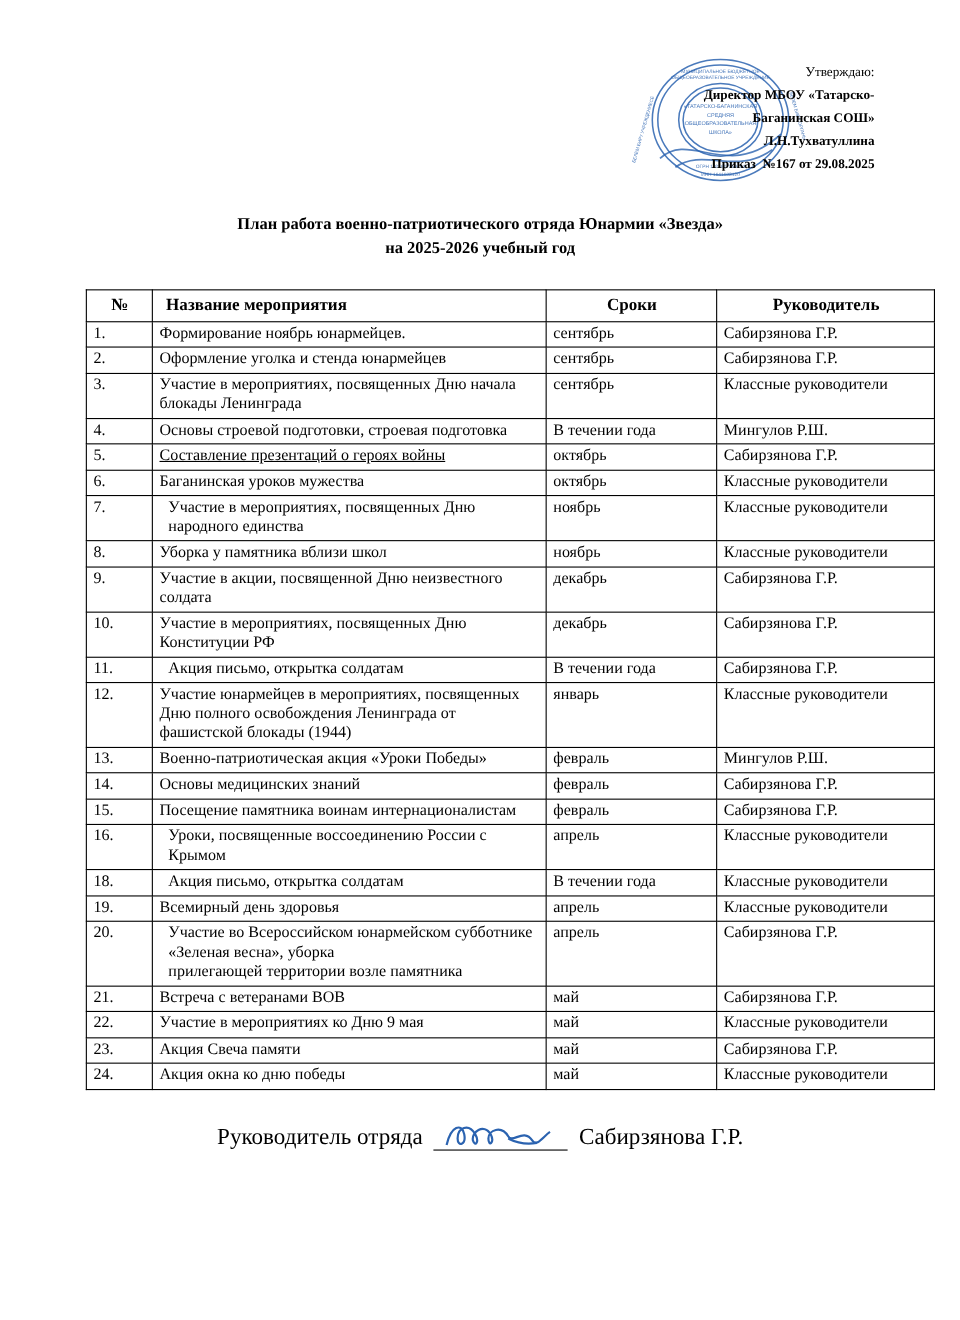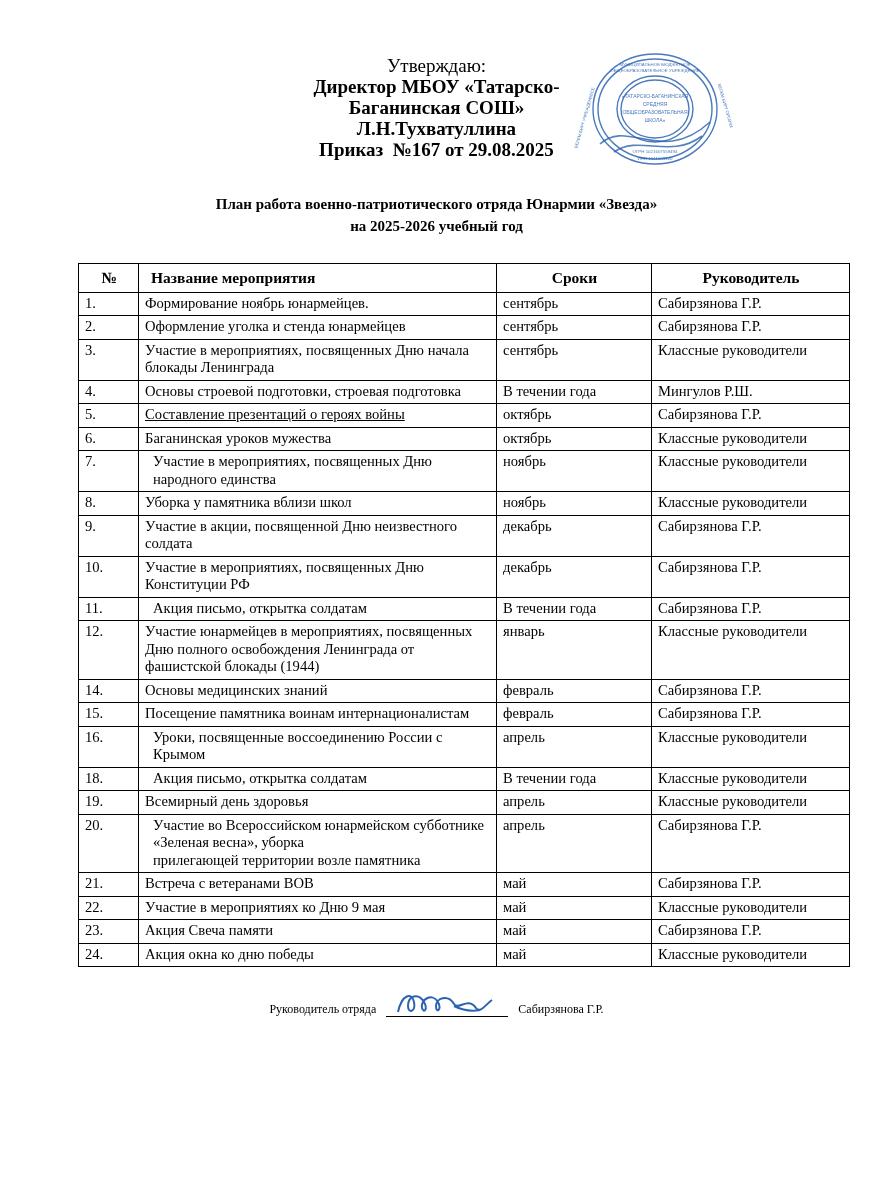--- a/index.html
+++ b/index.html
@@ -19,22 +19,22 @@
     position: relative;
     width: 873px;
     height: 1200px;
     box-sizing: border-box;
     padding: 55px 78px 0 78px;
   }
 
   
   .approval {
     width: 100%;
-    text-align: center;
-    font-size: 19px;
+    text-align: right;
+    font-size: 12px;
     line-height: 21px;
     position: relative;
     z-index: 3;
   }
   .approval div {
     white-space: pre;
   }
   .approval .bold {
     font-weight: bold;
   }
@@ -97,21 +97,21 @@
   td.date { text-align: left; padding-left: 10px; }
   td.head { text-align: left; padding-left: 9px; }
 
   
   .footer {
     margin-top: 30px;
     position: relative;
     display: flex;
     justify-content: center;
     align-items: flex-end;
-    font-size: 12px;
+    font-size: 21px;
   }
   .footer .f-label { white-space: pre; }
   .footer .sig-line {
     display: inline-block;
     width: 122px;
     border-bottom: 1px solid #000;
     position: relative;
     height: 19px;
     margin: 0 10px;
   }
@@ -243,20 +243,26 @@
           <td class="date">В течении года</td>
           <td class="head">Сабирзянова Г.Р.</td>
         </tr>
         <tr>
           <td class="num">12.</td>
           <td class="name" style="white-space: pre-line;">Участие юнармейцев в мероприятиях, посвященных Дню полного освобождения Ленинграда от фашистской блокады (1944)</td>
           <td class="date">январь</td>
           <td class="head">Классные руководители</td>
         </tr>
         <tr>
+          <td class="num">13.</td>
+          <td class="name" style="white-space: pre-line;">Военно-патриотическая акция «Уроки Победы»</td>
+          <td class="date">февраль</td>
+          <td class="head">Мингулов Р.Ш.</td>
+        </tr>
+        <tr>
           <td class="num">14.</td>
           <td class="name" style="white-space: pre-line;">Основы медицинских знаний</td>
           <td class="date">февраль</td>
           <td class="head">Сабирзянова Г.Р.</td>
         </tr>
         <tr>
           <td class="num">15.</td>
           <td class="name" style="white-space: pre-line;">Посещение памятника воинам интернационалистам</td>
           <td class="date">февраль</td>
           <td class="head">Сабирзянова Г.Р.</td>

